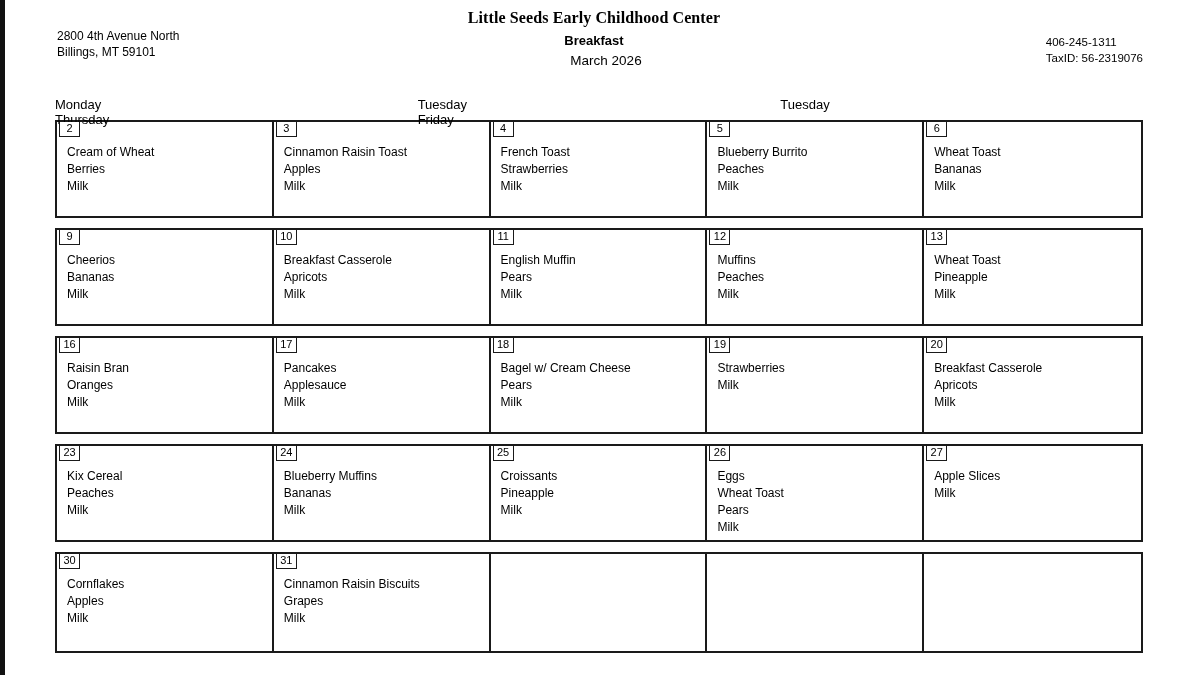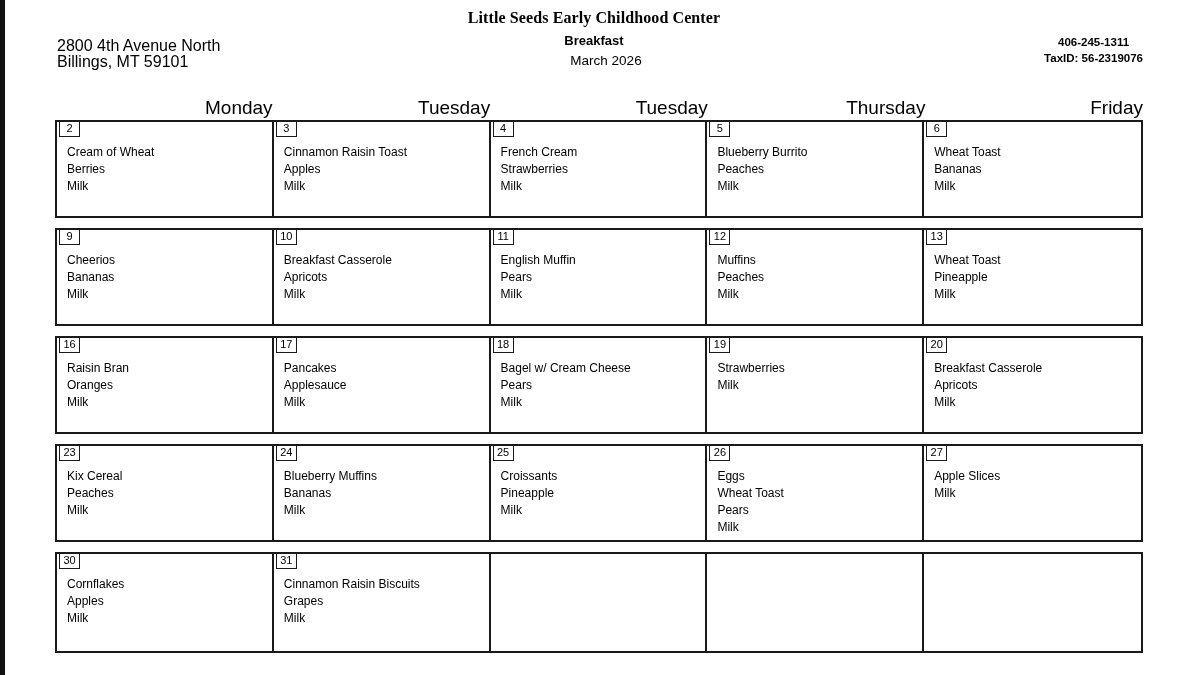--- a/index.html
+++ b/index.html
@@ -20,31 +20,31 @@
   .meal{
     position:absolute;top:33px;left:0;right:0;text-align:center;
     font-size:13px;font-weight:bold;
   }
   .month{
     position:absolute;top:53px;left:0;right:0;text-align:center;
     font-size:13.5px;
     margin-left:24px;
   }
   .address{
-    position:absolute;left:57px;top:38px;font-size:16px;line-height:16px;
+    position:absolute;left:57px;top:28px;font-size:12px;line-height:16px;
   }
   .contact{
-    position:absolute;right:45px;top:34px;text-align:center;
-    font-size:11.5px;line-height:16px;font-weight:bold;
+    position:absolute;right:45px;top:34px;text-align:left;
+    font-size:11.5px;line-height:16px;
   }
   
   .calendar{position:absolute;left:55px;top:97px;width:1088px;}
   .day-headers{
-    display:grid;grid-template-columns:repeat(5,1fr);
-    height:23px;font-size:19px;text-align:right;
+    display:grid;grid-template-columns:repeat(3,1fr);
+    height:23px;font-size:13px;text-align:left;
   }
   .week{
     display:grid;grid-template-columns:repeat(5,1fr);
     border:2px solid #1a1a1a;height:98px;margin-bottom:10px;
     background:#fff;
   }
   .week:last-child{height:101px;margin-bottom:0;}
   .cell{
     position:relative;border-right:2px solid #1a1a1a;
     padding:22px 6px 0 10px;overflow:hidden;
@@ -93,21 +93,21 @@
           <div class="menu-item">Milk</div>
         </div>
         <div class="cell">
           <div class="datebox">3</div>
           <div class="menu-item">Cinnamon Raisin Toast</div>
           <div class="menu-item">Apples</div>
           <div class="menu-item">Milk</div>
         </div>
         <div class="cell">
           <div class="datebox">4</div>
-          <div class="menu-item">French Cream</div>
+          <div class="menu-item">French Toast</div>
           <div class="menu-item">Strawberries</div>
           <div class="menu-item">Milk</div>
         </div>
         <div class="cell">
           <div class="datebox">5</div>
           <div class="menu-item">Blueberry Burrito</div>
           <div class="menu-item">Peaches</div>
           <div class="menu-item">Milk</div>
         </div>
         <div class="cell">

